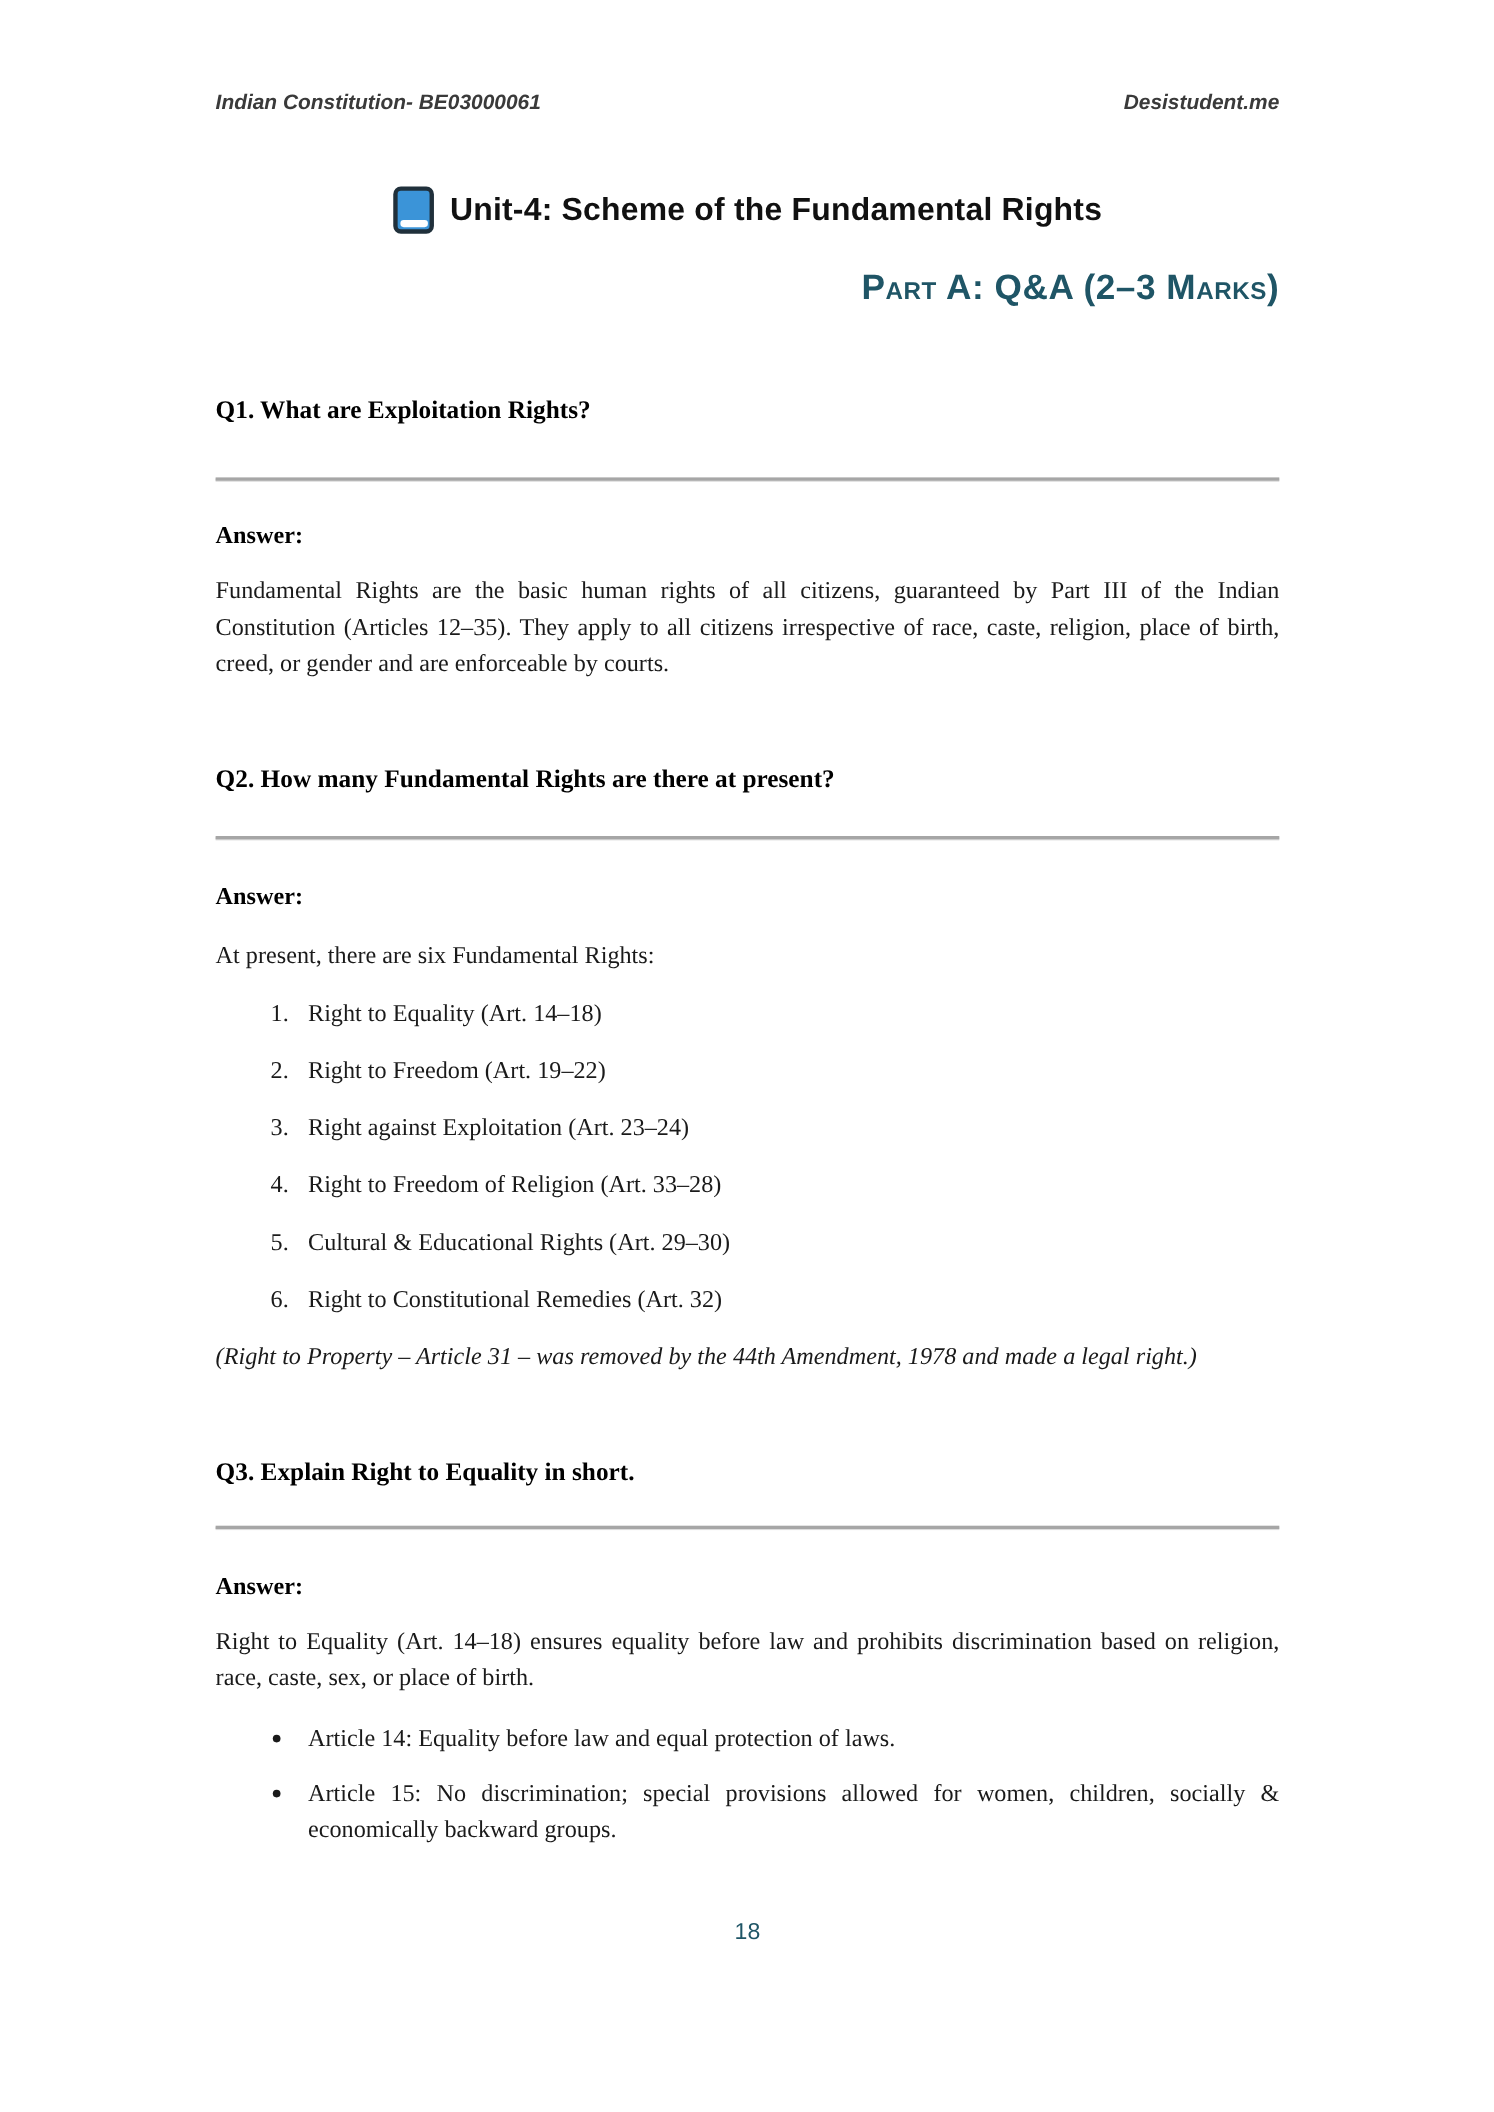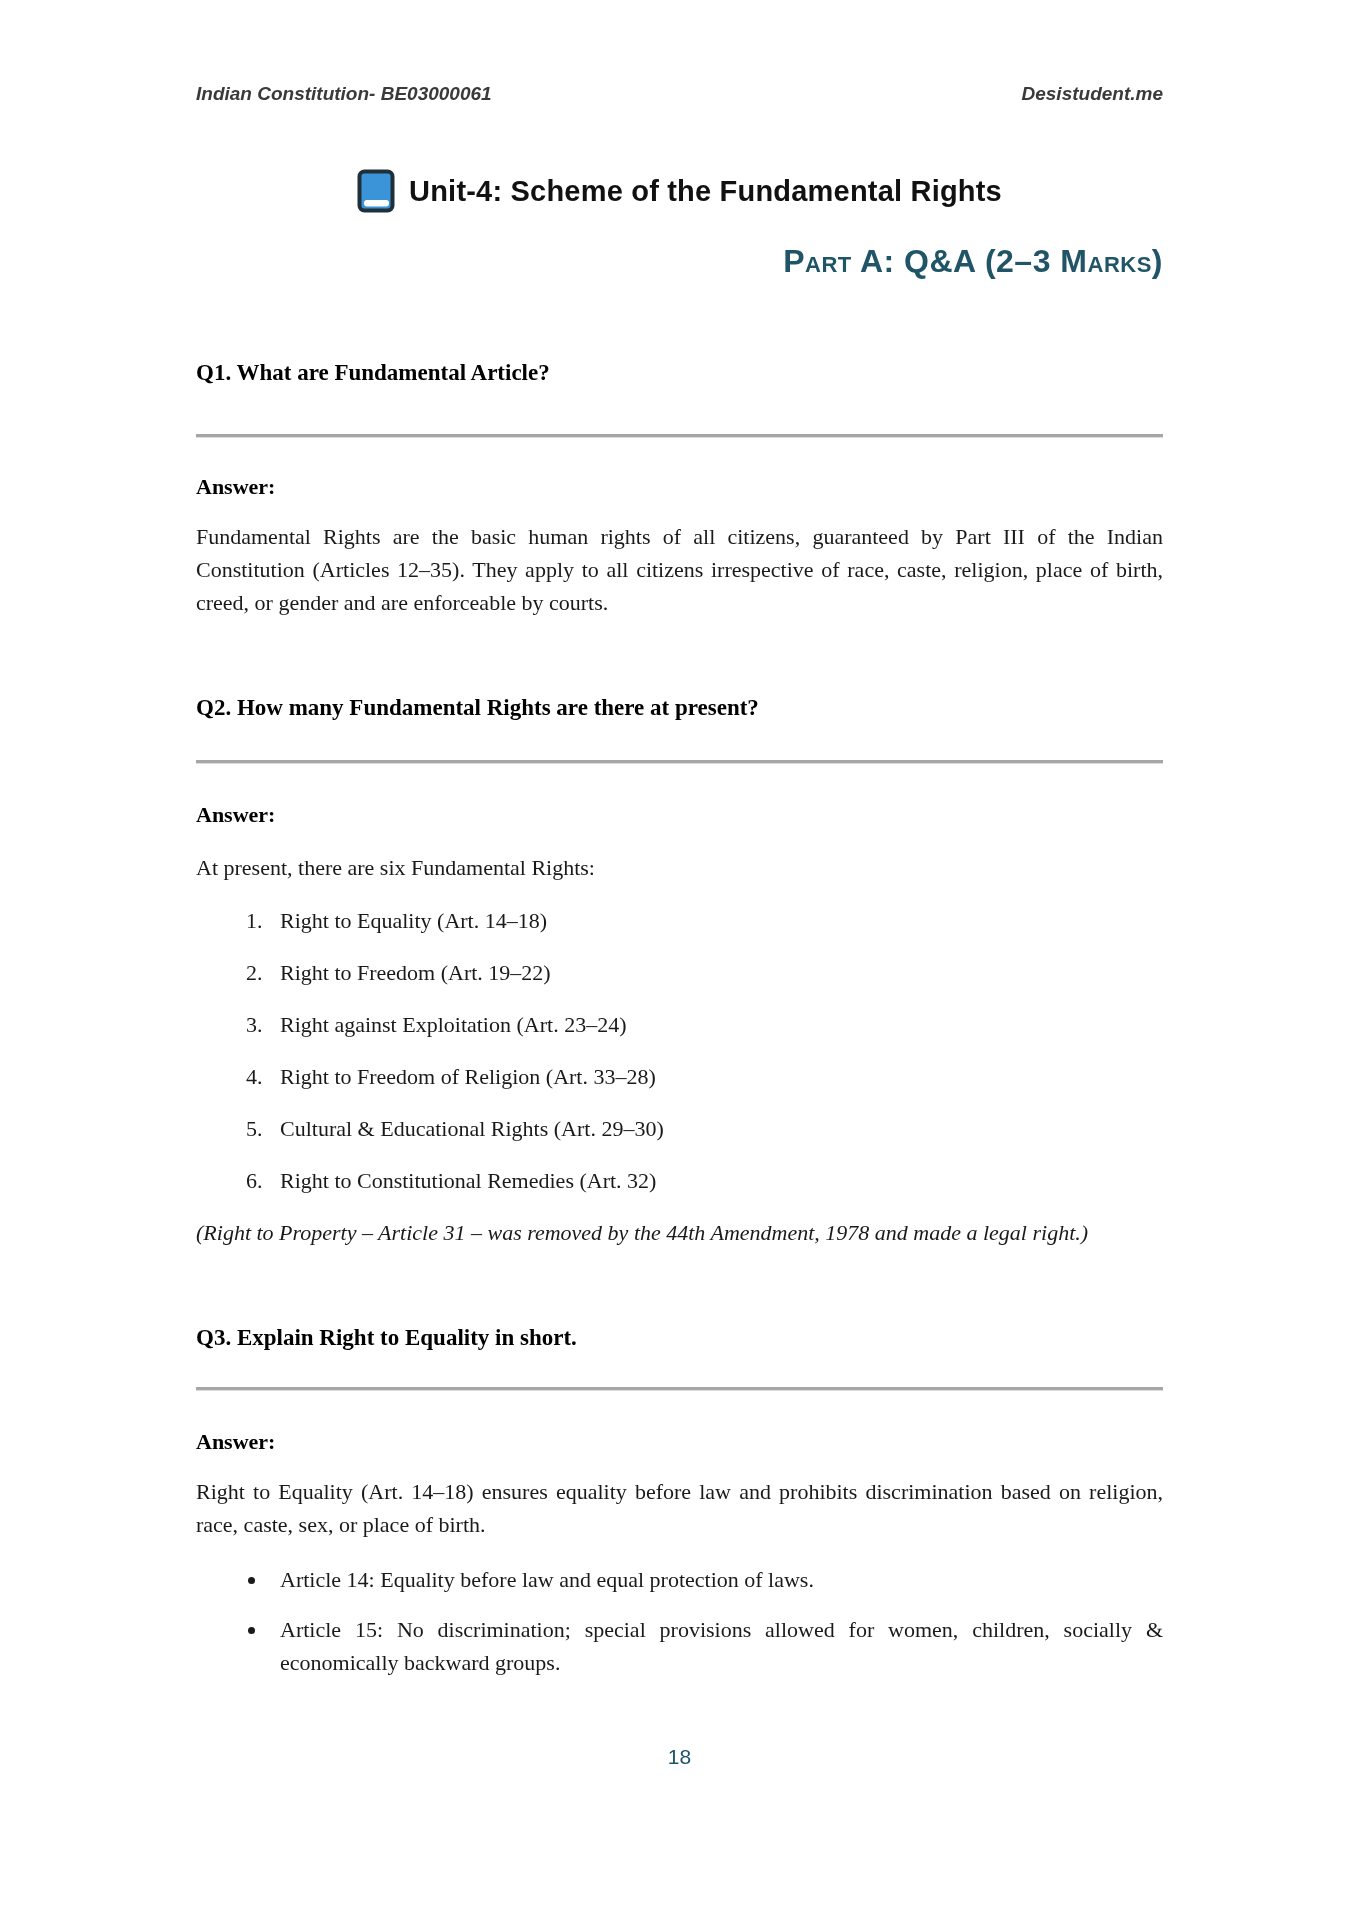--- a/index.html
+++ b/index.html
@@ -124,21 +124,21 @@
           <rect x="2.5" y="2.5" width="33" height="39" rx="5" fill="#3B94D8" stroke="#20303B" stroke-width="4"></rect>
           <rect x="7" y="31" width="25" height="6.5" rx="3" fill="#FFFFFF"></rect>
         </svg>
       </span>
       <h1 class="title">Unit-4: Scheme of the Fundamental Rights</h1>
     </div>
 
     <h2 class="subtitle">Part A: Q&amp;A (2–3 Marks)</h2>
 
     <section>
-      <h3 class="question q1">Q1. What are Fundamental Article?</h3>
+      <h3 class="question q1">Q1. What are Exploitation Rights?</h3>
       <div class="rule rule-1"></div>
       <p class="answer-label al-1">Answer:</p>
       <p class="body-text">Fundamental Rights are the basic human rights of all citizens, guaranteed by Part III of the Indian Constitution (Articles 12–35). They apply to all citizens irrespective of race, caste, religion, place of birth, creed, or gender and are enforceable by courts.</p>
     </section>
 
     <section>
       <h3 class="question q2">Q2. How many Fundamental Rights are there at present?</h3>
       <div class="rule rule-2"></div>
       <p class="answer-label">Answer:</p>
       <p class="body-text intro-text">At present, there are six Fundamental Rights:</p>

